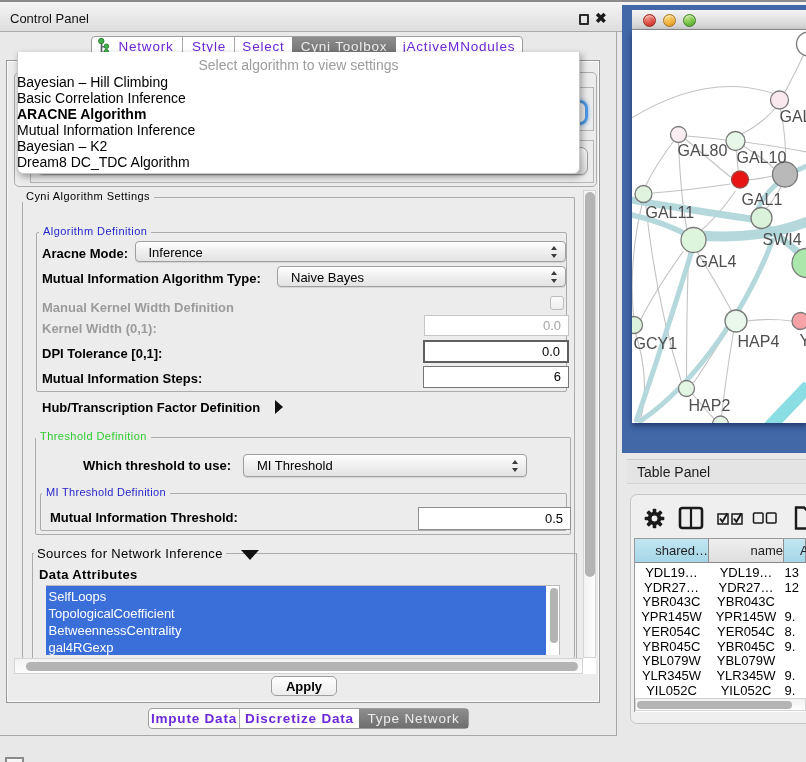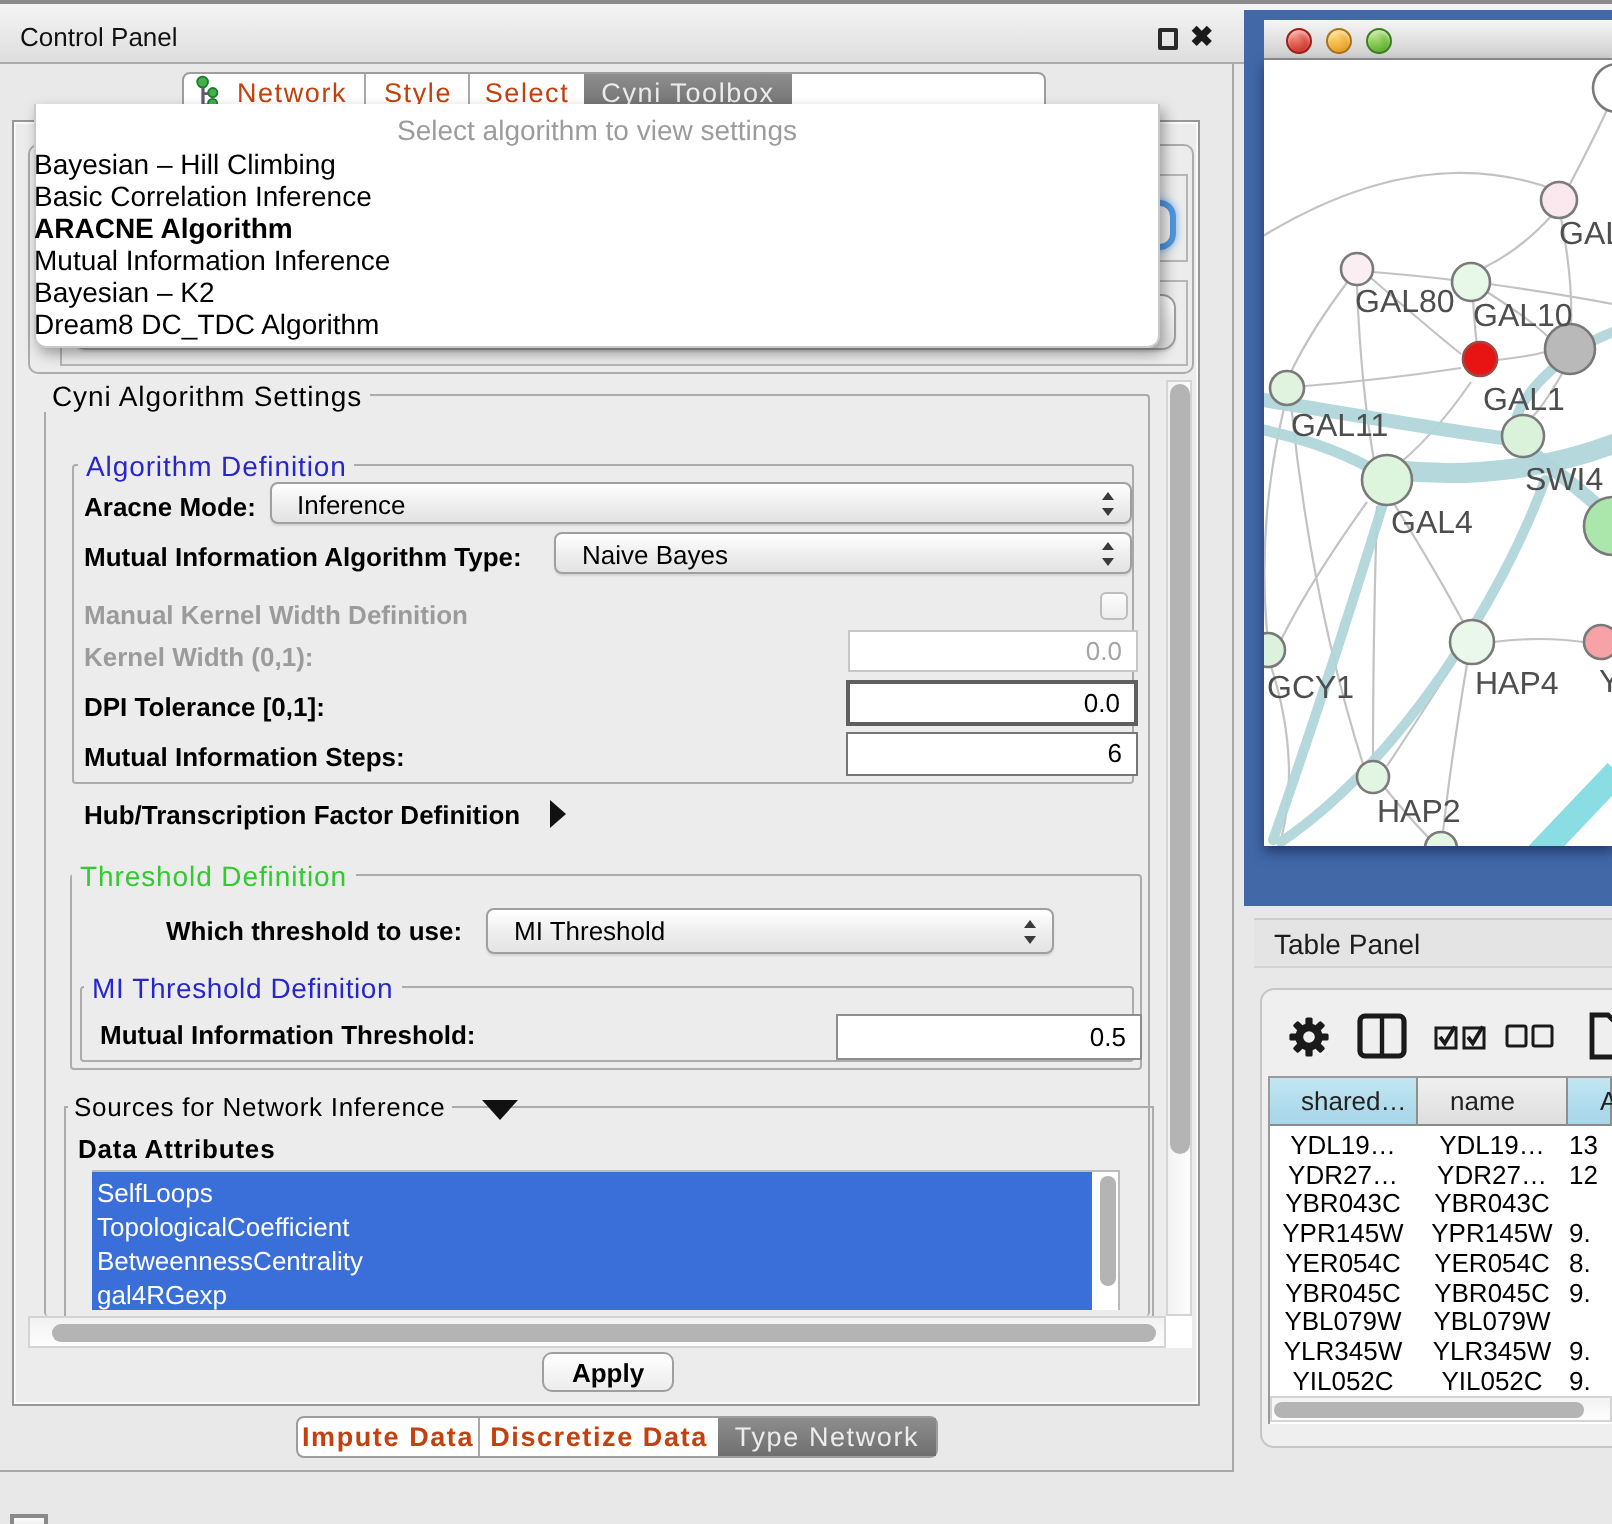--- a/index.html
+++ b/index.html
@@ -9,29 +9,29 @@
 
 
 #cpwin { left:0; top:0; width:617px; height:736px; background:#e9e9e9; border-right:1px solid #a8a8a8; border-bottom:1px solid #a8a8a8; }
 #cptitle { left:0; top:0; width:100%; height:32px; background:linear-gradient(#f4f4f4,#dedede); border-top:2px solid #8b8b8b; border-bottom:1px solid #ababab; }
 #cptitle .t { position:absolute; left:10px; top:9px; font-size:13px; color:#111; }
 #btn-sq { left:579px; top:14px; width:10px; height:11px; border:2px solid #2a2a2a; border-radius:1px; }
 #btn-x { left:595px; top:10px; font-size:14px; font-weight:bold; color:#1a1a1a; }
 
 
 .tabbar { height:22px; background:#fff; border:1px solid #9d9d9d; border-radius:4px; }
-.tabbar .tab { position:absolute; top:0; height:20px; line-height:20px; text-align:center; color:#c2410c; font-size:13.5px; letter-spacing:0.8px; }
+.tabbar .tab { position:absolute; top:0; height:20px; line-height:20px; text-align:center; color:#6d28d9; font-size:13.5px; letter-spacing:0.8px; }
 .tabbar .sep { position:absolute; top:0; width:1px; height:20px; background:#a8a8a8; }
 .tabbar .sel { background:linear-gradient(#8d8d8d,#6f6f6f); color:#ececec; }
 
 
 #content { left:6px; top:60px; width:594px; height:643px; background:#ececec; border:1px solid #989898; box-shadow:inset 1px 1px 0 #fafafa, inset -1px -1px 0 #fafafa; }
 
 .group { border:1px solid #acacac; border-radius:2px; }
-.gtitle { position:absolute; top:-8px; left:2px; background:#ececec; padding:0 4px; font-size:14px; white-space:nowrap; }
+.gtitle { position:absolute; top:-8px; left:2px; background:#ececec; padding:0 4px; font-size:11px; white-space:nowrap; }
 .blue { color:#2626cc; }
 .green { color:#2ecc2e; }
 
 .combo { background:linear-gradient(#ffffff,#efefef 50%,#e3e3e3); border:1px solid #9f9f9f; border-radius:4px; box-shadow:0 1px 1px rgba(0,0,0,0.1); }
 .combo .txt { position:absolute; left:13px; top:3px; font-size:13px; color:#000; }
 .arrows { position:absolute; width:7px; height:12px; }
 .arrows:before { content:""; position:absolute; left:0; top:0; border-left:3.5px solid transparent; border-right:3.5px solid transparent; border-bottom:4.5px solid #3a3a3a; }
 .arrows:after { content:""; position:absolute; left:0; bottom:0; border-left:3.5px solid transparent; border-right:3.5px solid transparent; border-top:4.5px solid #3a3a3a; }
 
 .lbl { position:absolute; font-weight:bold; font-size:13px; white-space:nowrap; }
@@ -55,21 +55,21 @@
 #netwin { left:622px; top:5px; width:184px; height:448px; background:#4268a8; }
 #nettitle { left:632px; top:10px; width:174px; height:20px; background:linear-gradient(#f5f5f5,#cfcfcf); border-bottom:1px solid #909090; }
 .light { position:absolute; top:3.5px; width:13px; height:13px; border-radius:50%; box-shadow:inset 0 1.5px 2px rgba(255,255,255,0.6); }
 #netcanvas { left:9px; top:25px; width:175px; height:393px; background:#fff; box-shadow:0 3px 6px rgba(10,20,60,0.55); }
 
 
 #tpbar { left:627px; top:459px; width:179px; height:25px; background:#e4e4e4; border-top:1px solid #cdcdcd; border-bottom:1px solid #d2d2d2; }
 #tpbar .t { position:absolute; left:10px; top:4px; font-size:14px; color:#1c1c1c; }
 #tpanel { left:630px; top:494px; width:190px; height:230px; background:#efefef; border:1px solid #c6c6c6; border-radius:7px; }
 #tablewrap { left:634px; top:538px; width:172px; height:174px; background:#fff; border-left:1px solid #9a9a9a; border-top:1px solid #9a9a9a; }
-.th { position:absolute; top:0; height:24px; border-right:1px solid #8f8f8f; border-bottom:1px solid #8a8a8a; text-align:left; line-height:23px; font-size:13px; color:#222; padding-left:16px; }
+.th { position:absolute; top:0; height:24px; border-right:1px solid #8f8f8f; border-bottom:1px solid #8a8a8a; text-align:right; line-height:23px; font-size:13px; color:#222; padding-left:16px; }
 .thblue { background:linear-gradient(#c2e6f2,#a5d6e8); }
 .thgray { background:linear-gradient(#efefef,#dedede); }
 .cell { position:absolute; top:0; height:15px; text-align:center; font-size:13px; color:#000; }
 
 
 #minisq { left:5px; top:757px; width:19px; height:12px; border:2px solid #8a8a8a; background:linear-gradient(#fcfcfc,#dcdcdc); }
 </style>
 </head>
 <body>
 
@@ -80,20 +80,21 @@
 <div class="abs" id="btn-sq"></div>
 <div class="abs" id="btn-x">✖</div>
 
 <div class="abs tabbar" style="left:91px; top:36px; width:432px;">
   <div class="tab" style="left:0; width:90px;"><span style="margin-left:18px;">Network</span></div>
   <div class="sep" style="left:90px;"></div>
   <div class="tab" style="left:91px; width:52px;">Style</div>
   <div class="sep" style="left:142px;"></div>
   <div class="tab" style="left:143px; width:57px;">Select</div>
   <div class="tab sel" style="left:200px; width:104px;">Cyni Toolbox</div>
+  <div class="tab" style="left:304px; width:126px;">jActiveMNodules</div>
 </div>
 <svg class="abs" style="left:95px; top:36px;" width="16" height="20" viewBox="0 0 16 20">
   <path d="M6.5,7 V16.5 H11" stroke="#5a5f6b" stroke-width="1.6" fill="none"></path>
   <path d="M6.5,10.8 H9" stroke="#5a5f6b" stroke-width="1.4" fill="none"></path>
   <circle cx="6.3" cy="5" r="2.7" fill="#43b14b" stroke="#1e7a28" stroke-width="0.9"></circle>
   <circle cx="11.4" cy="10.3" r="2.3" fill="#43b14b" stroke="#1e7a28" stroke-width="0.9"></circle>
   <circle cx="11.3" cy="15.7" r="2.3" fill="#43b14b" stroke="#1e7a28" stroke-width="0.9"></circle>
 </svg>
 
 <div class="abs" id="content"></div>

